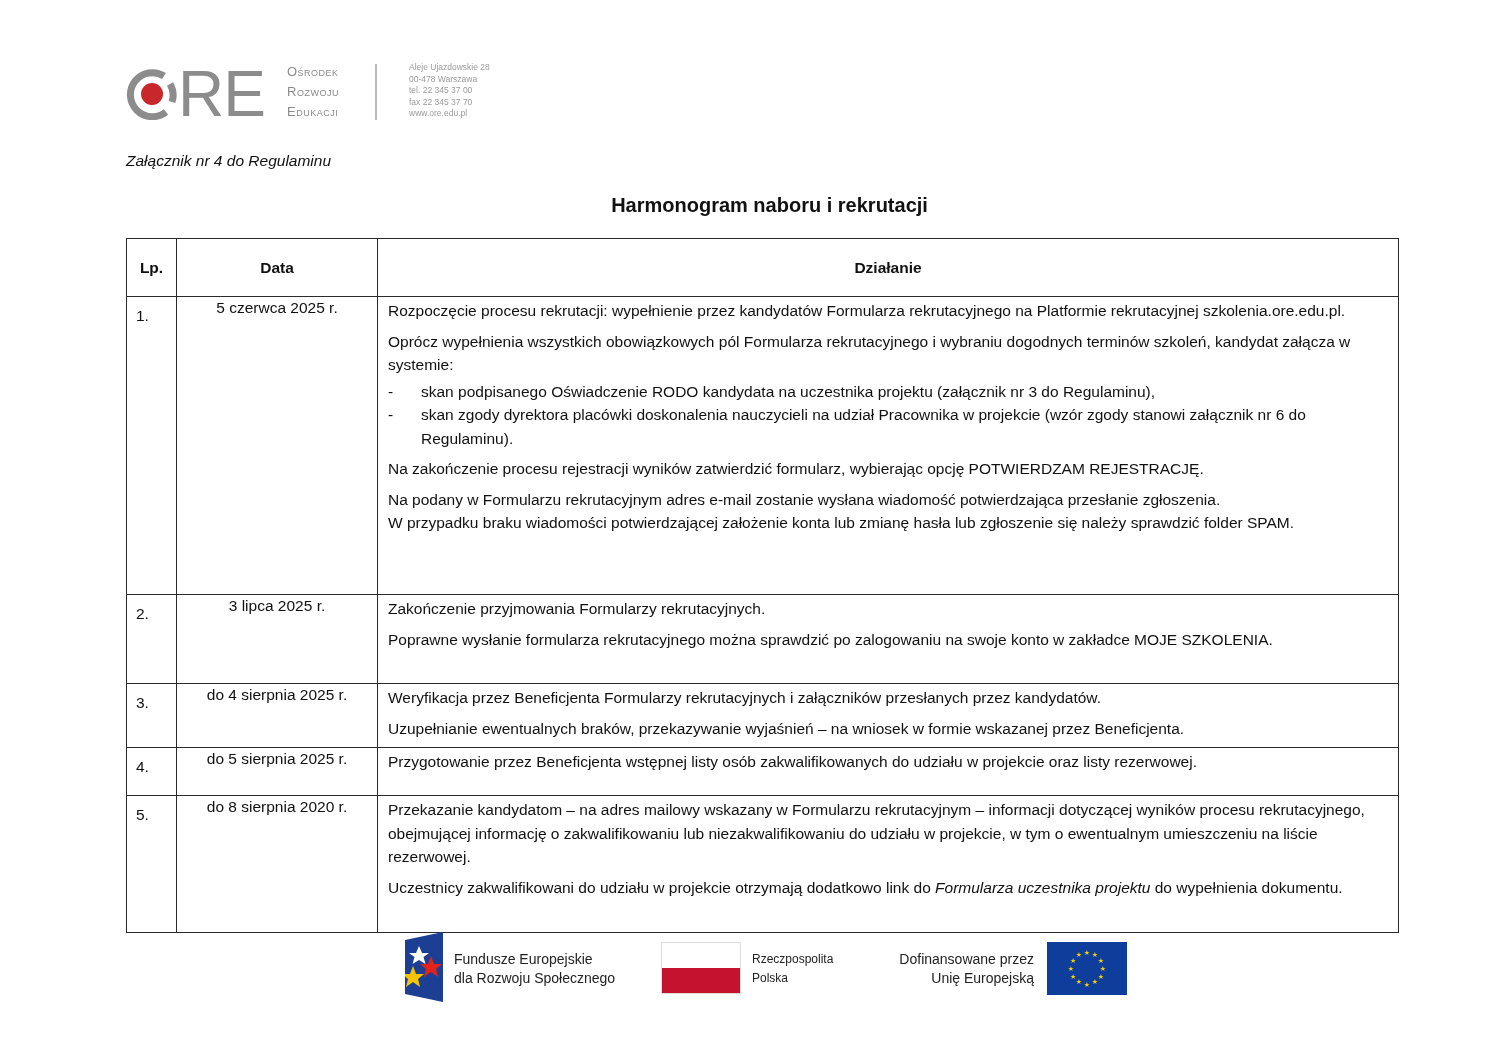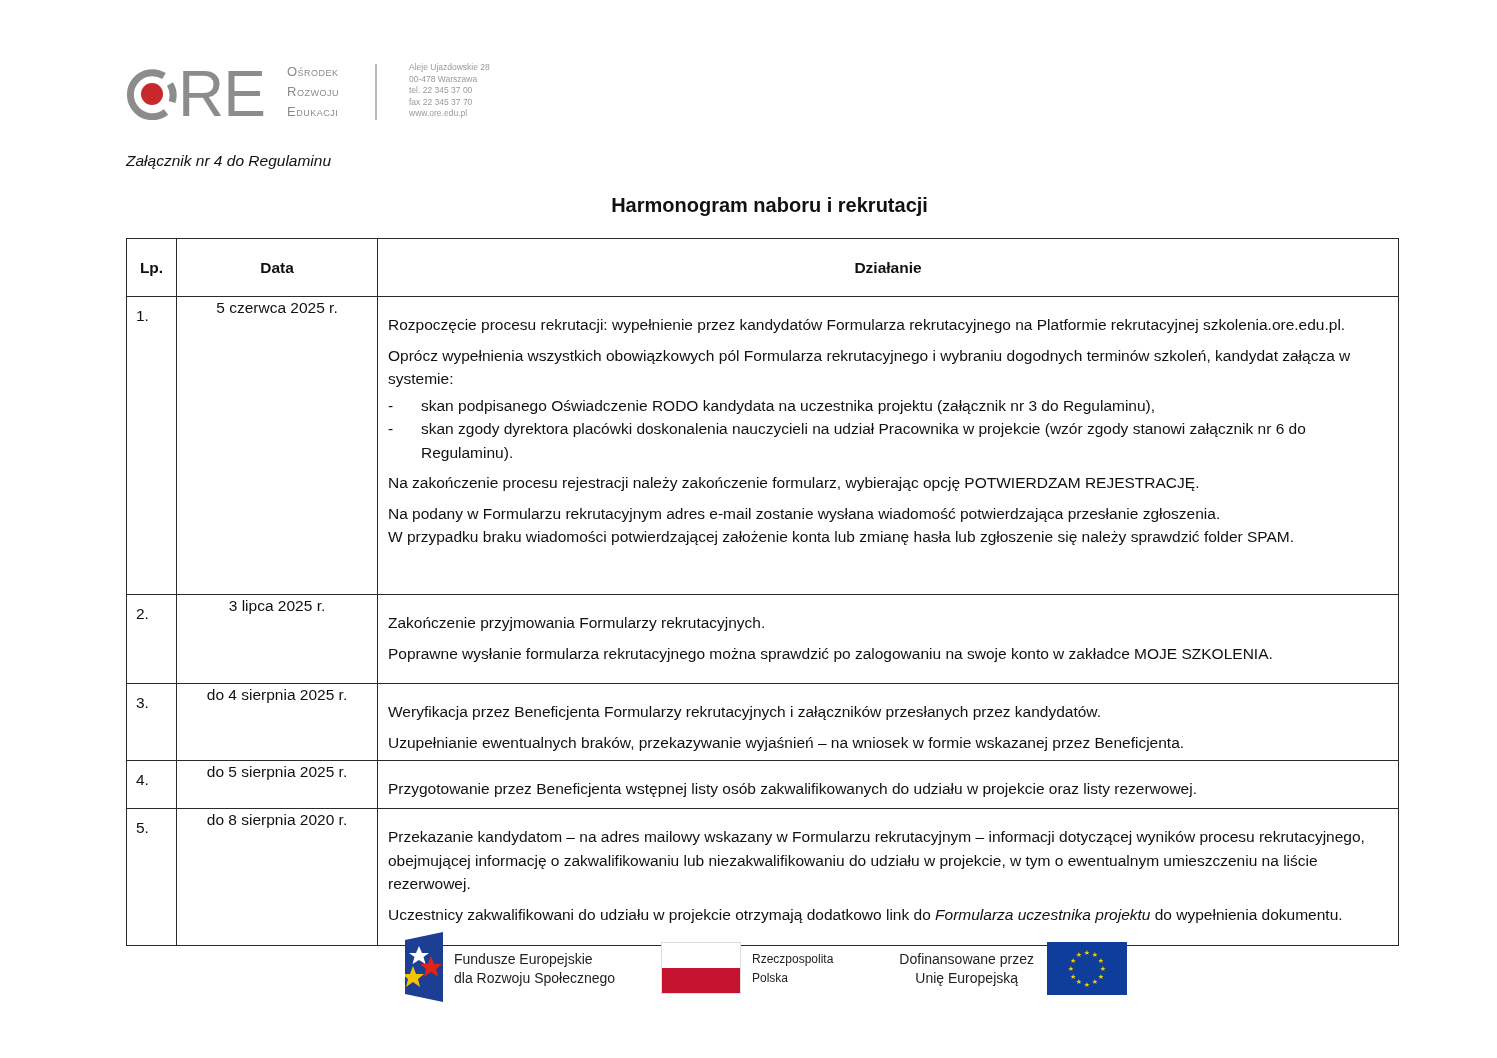--- a/index.html
+++ b/index.html
@@ -18,37 +18,37 @@
   .attachment-label { position: absolute; left: 126px; top: 152px; font-style: italic; font-size: 15.5px; color: #111; }
   .doc-title { position: absolute; left: 0; width: 1539px; top: 194px; text-align: center; font-weight: bold; font-size: 20px; color: #111; }
 
   table.schedule { position: absolute; left: 126px; top: 238px; width: 1273px; border-collapse: collapse; font-size: 15.5px; }
   table.schedule th, table.schedule td { border: 1.5px solid #2a2a2a; vertical-align: top; }
   table.schedule th { height: 33px; font-weight: bold; text-align: center; vertical-align: middle; padding: 12px; }
   .col-lp { width: 50px; }
   .col-date { width: 201px; }
   td.lp { padding: 10px 0 0 9px; }
   td.date { text-align: center; padding-top: 2px; }
-  td.action { padding: 16px 8px 6px 10px; line-height: 23.5px; }
+  td.action { padding: 2px 8px 6px 10px; line-height: 23.5px; }
   td.action p { margin: 0 0 7px 0; }
   td.action p:last-child { margin-bottom: 0; }
   td.action ul { list-style: none; margin: 0 0 7px 0; padding: 0; }
   td.action li { position: relative; padding-left: 33px; }
   td.action li .dash { position: absolute; left: 0; top: 0; }
   .em { font-style: italic; }
 
   
   .footer { position: absolute; top: 930px; left: 0; width: 1497px; height: 80px; }
   .fe-logo { position: absolute; left: 405px; top: 2px; width: 38px; height: 70px; }
   .fe-text { position: absolute; left: 454px; top: 20px; font-size: 14px; line-height: 19px; color: #222; }
   .pl-flag { position: absolute; left: 661px; top: 12px; width: 80px; height: 52px; border: 1px solid #ddd; box-sizing: border-box; overflow: hidden; }
   .pl-flag .white { height: 50%; background: #ffffff; }
   .pl-flag .red { height: 50%; background: #c4122f; }
   .pl-text { position: absolute; left: 752px; top: 20px; font-size: 12px; line-height: 19px; color: #222; }
-  .eu-text { position: absolute; right: 463px; top: 20px; font-size: 14px; line-height: 19px; color: #222; text-align: center; }
+  .eu-text { position: absolute; right: 463px; top: 20px; font-size: 14px; line-height: 19px; color: #222; text-align: right; }
   .eu-flag { position: absolute; left: 1047px; top: 12px; width: 80px; height: 53px; background: #0e3d9b; }
 </style>
 </head>
 <body>
 
 <div class="ore-logo">
   <div class="ore-mark">
     <svg width="52" height="52" viewBox="0 0 52 52">
       <path d="M 38 8 A 22 22 0 1 0 40 44" fill="none" stroke="#8c8c8c" stroke-width="7"></path>
       <path d="M 44 16 A 22 22 0 0 1 46 34" fill="none" stroke="#8c8c8c" stroke-width="7"></path>
@@ -91,21 +91,21 @@
     <tr style="height:298px">
       <td class="lp">1.</td>
       <td class="date">5 czerwca 2025 r.</td>
       <td class="action">
         <p>Rozpoczęcie procesu rekrutacji: wypełnienie przez kandydatów Formularza rekrutacyjnego na Platformie rekrutacyjnej szkolenia.ore.edu.pl.</p>
         <p style="margin-bottom:3px">Oprócz wypełnienia wszystkich obowiązkowych pól Formularza rekrutacyjnego i wybraniu dogodnych terminów szkoleń, kandydat załącza w systemie:</p>
         <ul>
           <li><span class="dash">-</span><span>skan podpisanego Oświadczenie RODO kandydata na uczestnika projektu (załącznik nr 3 do Regulaminu),</span></li>
           <li><span class="dash">-</span><span>skan zgody dyrektora placówki doskonalenia nauczycieli na udział Pracownika w projekcie (wzór zgody stanowi załącznik nr 6 do Regulaminu).</span></li>
         </ul>
-        <p>Na zakończenie procesu rejestracji należy zakończenie formularz, wybierając opcję POTWIERDZAM REJESTRACJĘ.</p>
+        <p>Na zakończenie procesu rejestracji wyników zatwierdzić formularz, wybierając opcję POTWIERDZAM REJESTRACJĘ.</p>
         <p style="margin-bottom:0">Na podany w Formularzu rekrutacyjnym adres e-mail zostanie wysłana wiadomość potwierdzająca przesłanie zgłoszenia.</p>
         <p>W przypadku braku wiadomości potwierdzającej założenie konta lub zmianę hasła lub zgłoszenie się należy sprawdzić folder SPAM.</p>
       </td>
     </tr>
     <tr style="height:89px">
       <td class="lp">2.</td>
       <td class="date">3 lipca 2025 r.</td>
       <td class="action">
         <p>Zakończenie przyjmowania Formularzy rekrutacyjnych.</p>
         <p>Poprawne wysłanie formularza rekrutacyjnego można sprawdzić po zalogowaniu na swoje konto w zakładce MOJE SZKOLENIA.</p>

